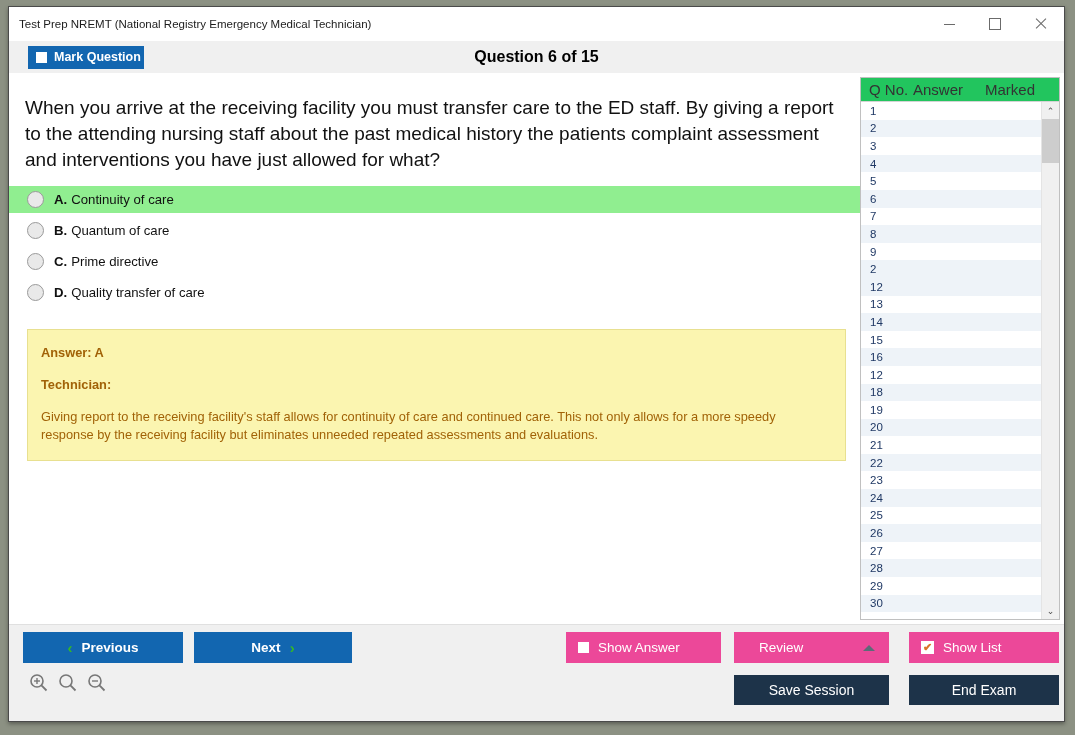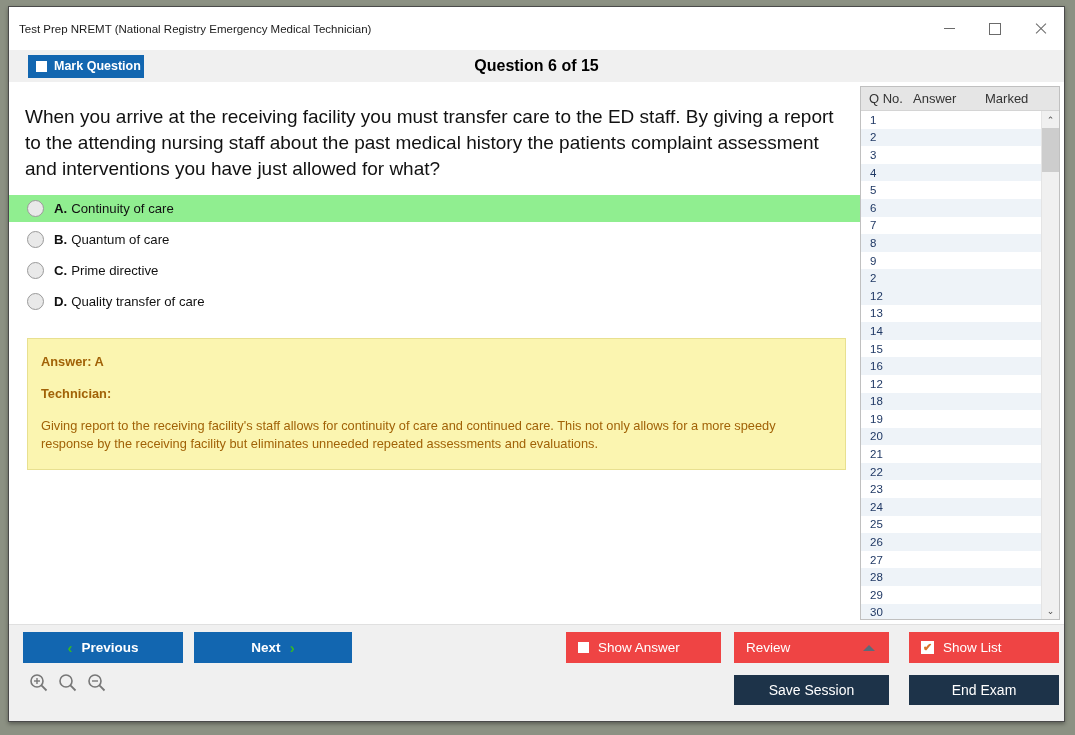--- a/index.html
+++ b/index.html
@@ -21,21 +21,21 @@
     background: #ffffff;
     border: 1px solid #4a4a4a;
     box-sizing: border-box;
     box-shadow: 0 2px 4px rgba(0,0,0,0.35);
     display: flex;
     flex-direction: column;
   }
 
   
   .titlebar {
-    height: 43px;
+    height: 34px;
     background: #ffffff;
     display: flex;
     align-items: center;
     flex: 0 0 auto;
     border-bottom: 0;
   }
   .titlebar-text {
     font-size: 11.5px;
     color: #1c1c1c;
     padding-left: 10px;
@@ -177,24 +177,24 @@
     margin-top: 4px;
     margin-right: 4px;
     margin-bottom: 4px;
     border: 1px solid #c0c0c0;
     box-sizing: border-box;
   }
   .list-header {
     display: flex;
     height: 23px;
     align-items: center;
-    font-size: 13px;
+    font-size: 15px;
     color: #333333;
     border-bottom: 1px solid #d4d4d4;
-    background: #e5e5e5;
+    background: #22c55e;
     flex: 0 0 auto;
   }
   .col-qno    { width: 52px; padding-left: 8px; box-sizing: border-box; }
   .col-answer { width: 72px; text-align: left; }
   .col-marked { flex: 1 1 auto; text-align: left; }
 
   .list-scroll-wrap {
     flex: 1 1 auto;
     display: flex;
     min-height: 0;
@@ -259,34 +259,34 @@
     font-size: 13.5px;
     font-weight: bold;
     color: #ffffff;
     display: inline-flex;
     align-items: center;
     justify-content: center;
     position: absolute;
     box-sizing: border-box;
   }
   .btn-blue   { background: #1266b0; }
-  .btn-orange { background: #ef4444; font-weight: normal; font-size: 13.5px; }
+  .btn-orange { background: #ec4899; font-weight: normal; font-size: 13.5px; }
   .btn-navy   { background: #1d3349; font-weight: normal; font-size: 14px; }
 
   .btn-prev { left: 14px;  top: 7px;  width: 160px; height: 31px; gap: 9px; }
   .btn-next { left: 185px; top: 7px;  width: 158px; height: 31px; gap: 9px; }
   .chev {
     color: #35b62a;
     font-size: 15px;
     font-weight: bold;
     line-height: 1;
   }
 
   .btn-show-answer { left: 557px; top: 7px; width: 155px; height: 31px; gap: 9px; justify-content: flex-start; padding-left: 12px; }
-  .btn-review      { left: 725px; top: 7px; width: 155px; height: 31px; justify-content: flex-start; padding-left: 12px; }
+  .btn-review      { left: 725px; top: 7px; width: 155px; height: 31px; justify-content: flex-start; padding-left: 25px; }
   .review-arrow {
     position: absolute;
     right: 14px;
     width: 0; height: 0;
     border-left: 6px solid transparent;
     border-right: 6px solid transparent;
     border-bottom: 6px solid #5c6b78;
   }
   .btn-show-list   { left: 900px; top: 7px; width: 150px; height: 31px; gap: 9px; justify-content: flex-start; padding-left: 12px; }
   .cb-checked {

